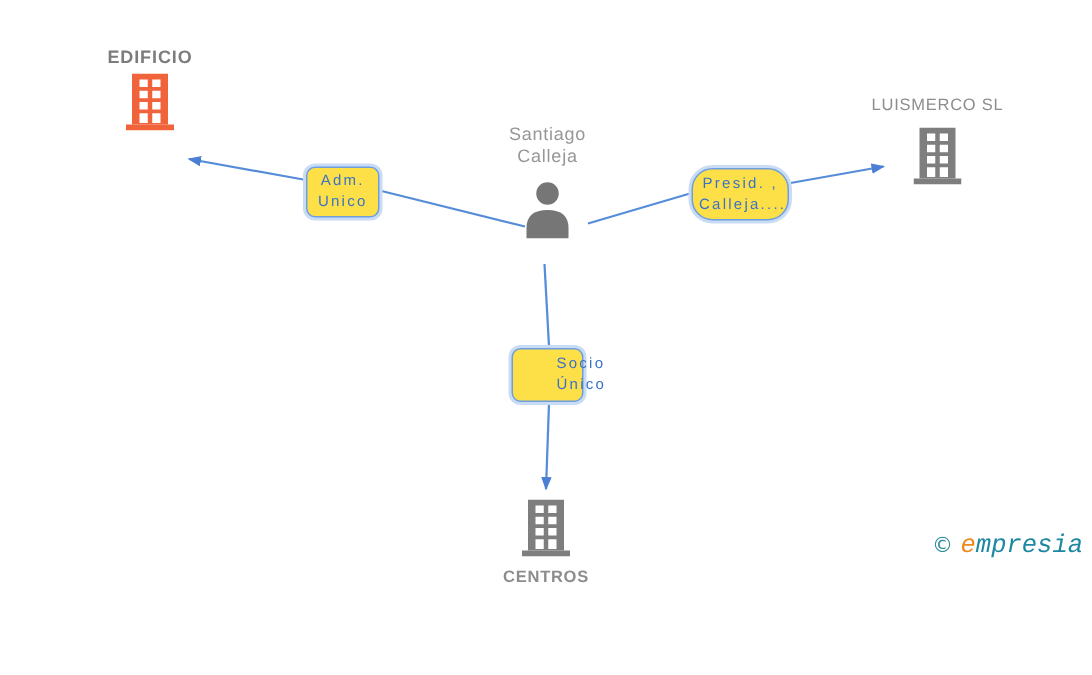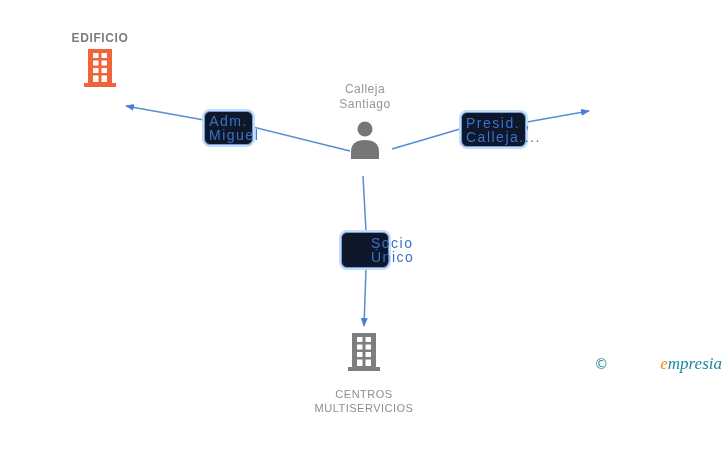--- a/index.html
+++ b/index.html
@@ -15,47 +15,47 @@
   .entity-name.bold { font-weight: bold; font-size: 12px; line-height: 17px; color: #7c7c7c; letter-spacing: 0.6px; }
   .entity-name.person-name { font-size: 12px; line-height: 15px; color: #979797; }
 
   .icon-wrap { display: inline-block; }
   .icon-building-orange { color: #f1633a; }
   .icon-building-gray  { color: #7e7e7e; }
   .icon-person { color: #767676; }
 
   .rel-box {
     position: absolute;
-    background: #0f172a;
+    background: #fde047;
     border: 1px solid #6f9ede;
     box-shadow: 0 0 0 2px #c9dcf5;
     border-radius: 6px;
     color: #3b72c8;
-    font-size: 14px;
+    font-size: 10px;
     line-height: 14px;
     letter-spacing: 1.5px;
     text-align: center;
     display: flex;
     flex-direction: column;
     justify-content: center;
     padding: 2px 4px;
     white-space: nowrap;
   }
 
   .brand {
     position: absolute;
     right: 6px;
     bottom: 4px;
     display: flex;
     align-items: baseline;
     gap: 5px;
     cursor: pointer;
   }
   .brand .copy { color: #2b8c9c; font-size: 14px; font-family: "DejaVu Sans", sans-serif; }
-  .brand .word { font-family: Liberation Serif, serif; font-style: italic; font-size: 17px; margin-left: 47px; }
+  .brand .word { font-family: Liberation Mono, monospace; font-style: italic; font-size: 17px; }
   .brand .word .first { color: #ee8a1f; }
   .brand .word .rest { color: #1e87a2; }
 </style>
 </head>
 <body>
 
 <div class="stage">
 
   <svg class="connectors" viewBox="0 0 728 450">
     <defs>
@@ -87,24 +87,43 @@
             <rect x="17.5" y="11.5" width="5.5" height="5"></rect>
           <rect x="9" y="19" width="5.5" height="5"></rect>
             <rect x="17.5" y="19" width="5.5" height="5"></rect>
           <rect x="9" y="26.5" width="5.5" height="6.5"></rect>
             <rect x="17.5" y="26.5" width="5.5" height="6.5"></rect>
         </g>
       </svg>
     </span>
   </div>
 
+  <div class="entity" style="left:555px; top:63px; width:140px;">
+    <div class="entity-name">LUISMERCO SL</div>
+    <span class="icon-wrap icon-building-gray" style="margin-top:8px;">
+      <svg width="32" height="38" viewBox="0 0 32 38" fill="currentColor">
+        <rect x="4" y="0" width="24" height="34"></rect>
+        <rect x="0" y="34" width="32" height="4"></rect>
+        <g fill="#ffffff">
+          <rect x="9" y="4" width="5.5" height="5"></rect>
+            <rect x="17.5" y="4" width="5.5" height="5"></rect>
+          <rect x="9" y="11.5" width="5.5" height="5"></rect>
+            <rect x="17.5" y="11.5" width="5.5" height="5"></rect>
+          <rect x="9" y="19" width="5.5" height="5"></rect>
+            <rect x="17.5" y="19" width="5.5" height="5"></rect>
+          <rect x="9" y="26.5" width="5.5" height="6.5"></rect>
+            <rect x="17.5" y="26.5" width="5.5" height="6.5"></rect>
+        </g>
+      </svg>
+    </span>
+  </div>
 
   <div class="entity" style="left:295px; top:82px; width:140px;">
+    <div class="entity-name person-name">Santiago</div>
     <div class="entity-name person-name">Calleja</div>
-    <div class="entity-name person-name">Santiago</div>
     <span class="icon-wrap icon-person" style="margin-top:9px;">
       <svg width="36" height="38" viewBox="0 0 36 38" fill="currentColor">
         <circle cx="18" cy="8" r="7.5"></circle>
         <path d="M4,38 L4,31 Q4,19 18,19 Q32,19 32,31 L32,38 Z"></path>
       </svg>
     </span>
   </div>
 
   <div class="entity" style="left:294px; top:333px; width:140px;">
     <span class="icon-wrap icon-building-gray">
@@ -116,30 +135,29 @@
             <rect x="17.5" y="4" width="5.5" height="5"></rect>
           <rect x="9" y="11.5" width="5.5" height="5"></rect>
             <rect x="17.5" y="11.5" width="5.5" height="5"></rect>
           <rect x="9" y="19" width="5.5" height="5"></rect>
             <rect x="17.5" y="19" width="5.5" height="5"></rect>
           <rect x="9" y="26.5" width="5.5" height="6.5"></rect>
             <rect x="17.5" y="26.5" width="5.5" height="6.5"></rect>
         </g>
       </svg>
     </span>
-    <div class="entity-name" style="margin-top:12px;">CENTROS</div>
-    <div class="entity-name">MULTISERVICIOS</div>
+    <div class="entity-name" style="margin-top:2px;font-weight:bold;">CENTROS</div>
   </div>
 
   <div class="rel-box" style="left:204px; top:111px; width:49px; height:34px;">
     <div>Adm.</div>
-    <div>Miguel</div>
+    <div>Unico</div>
   </div>
 
-  <div class="rel-box" style="left:461px; top:112px; width:65px; height:35px;">
+  <div class="rel-box" style="left:461px; top:112px; width:65px; height:35px;border-radius:14px;">
     <div>Presid. ,</div>
     <div>Calleja....</div>
   </div>
 
   <div class="rel-box" style="left:341px; top:232px; width:48px; height:36px;padding-left:29px;">
     <div>Socio</div>
     <div>Único</div>
   </div>
 
   <div class="brand">

